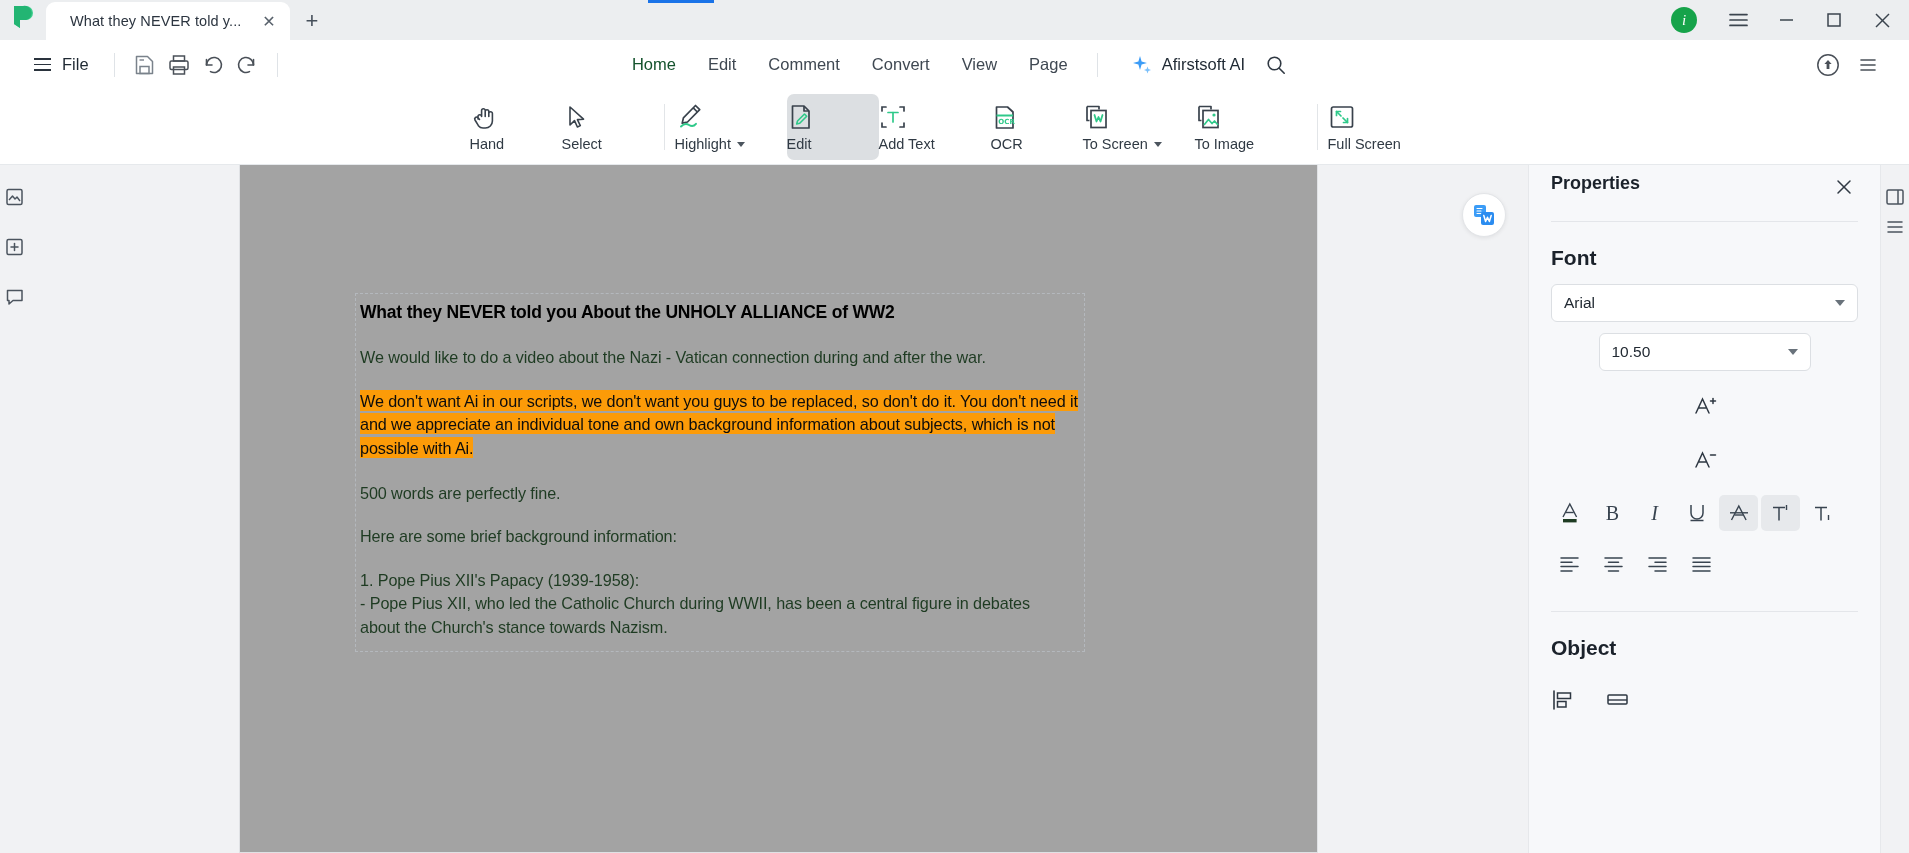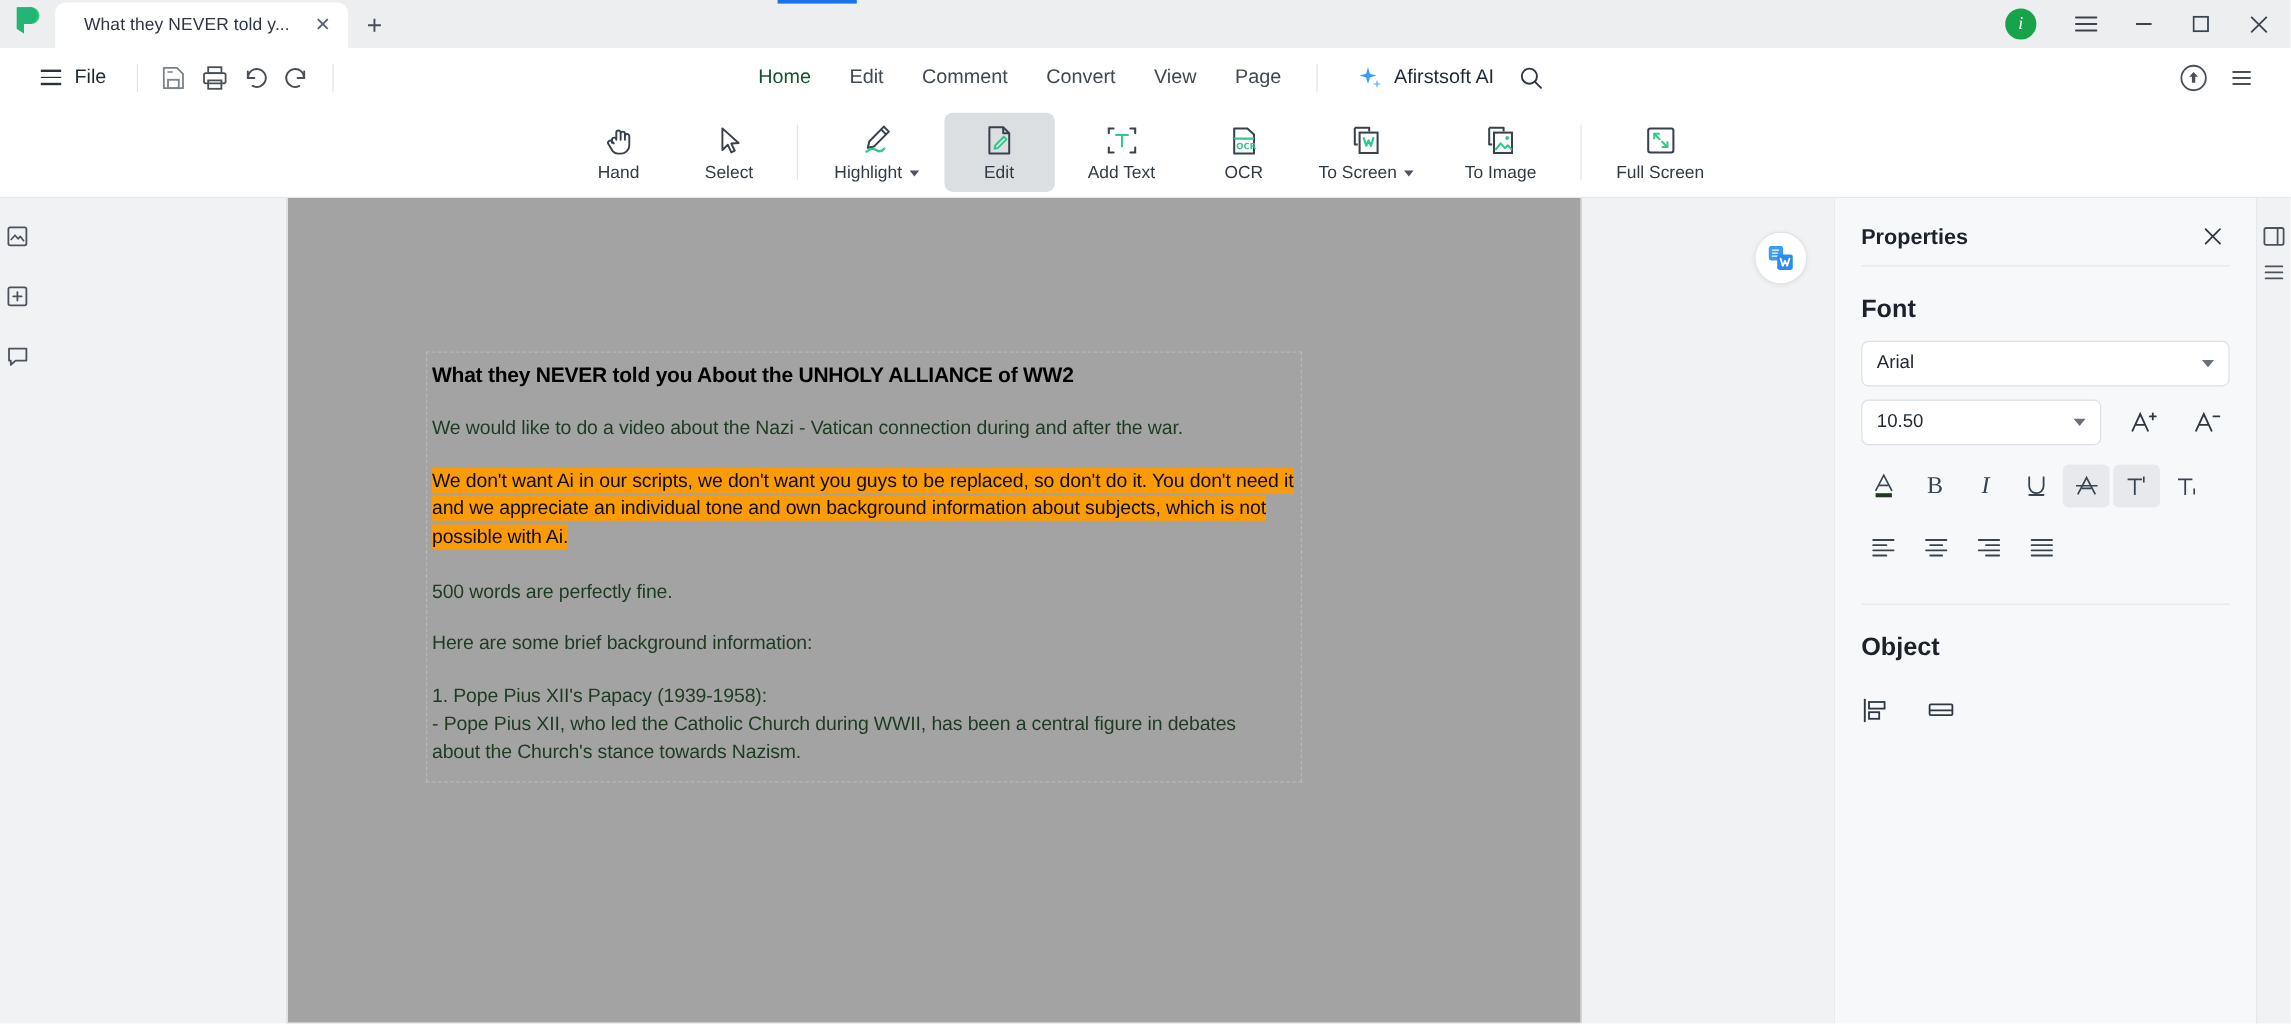--- a/index.html
+++ b/index.html
@@ -103,21 +103,21 @@
   }
 
   
   .ribbon {
     height: 76px; background: #fff;
     display: flex; align-items: center; justify-content: center;
     gap: 0; border-bottom: 1px solid #e6e9ec;
   }
   .ritem {
     width: 92px; height: 66px; border-radius: 7px;
-    display: flex; flex-direction: column; align-items: center;
+    display: flex; flex-direction: column; 
     justify-content: center; gap: 5px; font-size: 14.5px; color: #303a44;
     position: relative;
   }
   .ritem.wide { width: 112px; }
   .ritem.sel { background: #dcdfe2; }
   .ritem .lbl { display: flex; align-items: center; gap: 6px; white-space: nowrap;}
   .ricon { height: 30px; display: flex; align-items: flex-end; }
   .caret {
     width: 0; height: 0; border-left: 4.5px solid transparent;
     border-right: 4.5px solid transparent; border-top: 5px solid #4c555e;
@@ -172,42 +172,42 @@
     box-shadow: 0 1px 4px rgba(0,0,0,.08);
   }
 
   
   .props {
     width: 352px; background: #f7f8fa;
     border-left: 1px solid #e6e8eb; padding: 0 22px;
     display: flex; flex-direction: column;
   }
   .props-head {
-    display: flex; align-items: center; height: 56px;
+    display: flex; height: 56px;
     padding-top: 8px;
   }
   .props-title { font-size: 18px; font-weight: bold; color: #1b222b; }
   .props-close { margin-left: auto; width: 28px; height: 28px;
     display: flex; align-items: center; justify-content: center; color: #313a44; }
   .hr { height: 1px; background: #e4e6ea; }
   .sect-title {
     font-size: 21px; font-weight: bold; color: #1b222b;
     margin: 24px 0 14px;
   }
   .selectbox {
     height: 38px; background: #fff; border: 1px solid #dcdfe3;
     border-radius: 6px; display: flex; align-items: center;
     padding: 0 12px; font-size: 15.5px; color: #222a33;
   }
   .selectbox .v { flex: 1; }
   .selectbox .ar {
     width: 0; height: 0; border-left: 5px solid transparent;
     border-right: 5px solid transparent; border-top: 6px solid #69727b;
   }
-  .sizerow { display: flex; align-items: center; gap: 16px; margin-top: 11px; }
+  .sizerow { display: flex; align-items: center; gap: 16px; margin-top: 11px; flex-direction: column; }
   .sizerow .selectbox { width: 212px; }
   .iconbtn {
     width: 40px; height: 38px; border-radius: 5px;
     display: flex; align-items: center; justify-content: center;
     color: #2e3742;
   }
   .fmtrow { display: flex; align-items: center; gap: 3px; margin-top: 16px; }
   .fmtbtn {
     width: 39px; height: 36px; border-radius: 5px;
     display: flex; align-items: center; justify-content: center;

